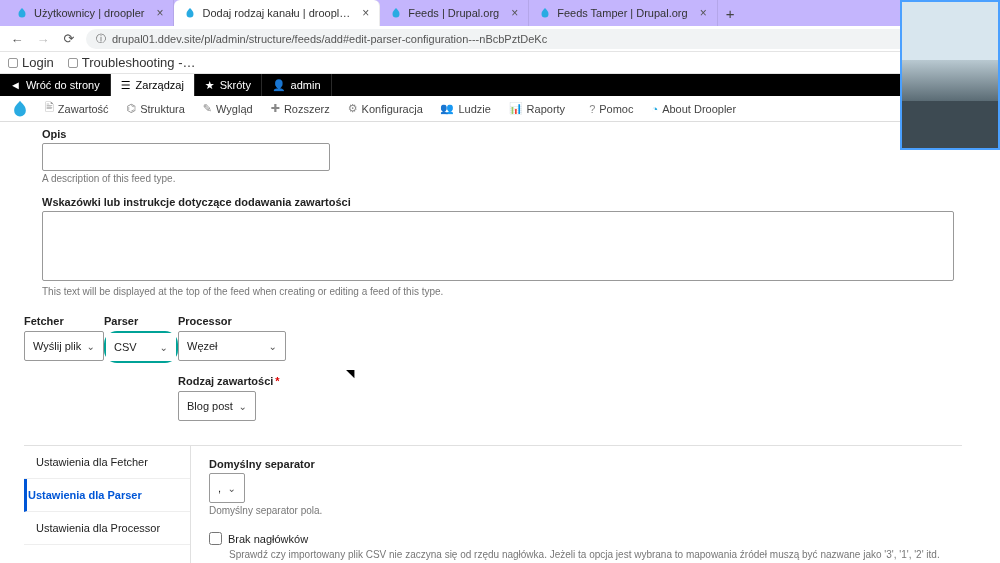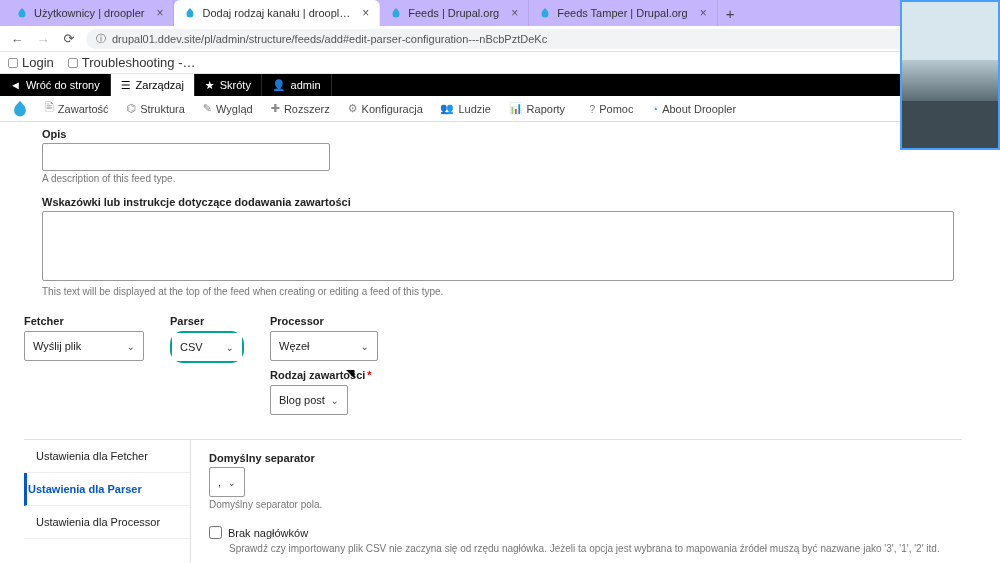--- a/index.html
+++ b/index.html
@@ -35,21 +35,21 @@
 
   
   .content { padding: 6px 38px 10px 42px; }
   .field-block { margin-bottom: 12px; }
   .field-label { font-weight: 600; font-size: 11px; margin-bottom: 3px; display: block; }
   .field-label .req { color: #d00; margin-left: 2px; }
   .text-input { width: 288px; height: 28px; border: 1px solid #999; border-radius: 2px; padding: 2px 6px; font-size: 12px; }
   .textarea { width: 912px; height: 70px; border: 1px solid #999; border-radius: 2px; padding: 4px 6px; font-size: 12px; resize: none; }
   .help-text { color: #777; font-size: 10px; margin-top: 2px; }
 
-  .triple { display: flex; gap: 26px; margin: 18px 0 0 0; }
+  .triple { display: flex; margin: 18px 0 0 0; }
   .triple .col { display: flex; flex-direction: column; }
   .triple .col .field-label { margin-bottom: 4px; }
   .select-box { position: relative; width: 100px; }
   .select-box.wide { width: 108px; }
   .select-box.parser { border: 2px solid #00a297; border-radius: 13px; }
   .select-inner { height: 30px; border: 1px solid #999; border-radius: 2px; display: flex; align-items: center; justify-content: space-between; padding: 0 8px; font-size: 11px; background: #fff; }
   .select-box.parser .select-inner { border: none; height: 28px; }
   .chev { color: #555; font-size: 10px; }
 
   
@@ -202,21 +202,21 @@
 
   <div class="field-block">
     <label class="field-label">Wskazówki lub instrukcje dotyczące dodawania zawartości</label>
     <textarea class="textarea" style=""></textarea>
     <div class="help-text">This text will be displayed at the top of the feed when creating or editing a feed of this type.</div>
   </div>
 
   <div class="triple" style="margin-left:-18px">
     <div class="col">
       <label class="field-label">Fetcher</label>
-      <div class="select-box" style="width:120px">
+      <div class="select-box" style="width:80px">
         <div class="select-inner">
             <span>Wyślij plik</span>
             <span class="chev">⌄</span>
           </div>
       </div>
     </div>
     <div class="col">
       <label class="field-label">Parser</label>
       <div class="select-box parser" style="width:74px">
         <div class="select-inner">
@@ -226,21 +226,21 @@
       </div>
     </div>
     <div class="col">
       <label class="field-label">Processor</label>
       <div class="select-box wide">
         <div class="select-inner">
             <span>Węzeł</span>
             <span class="chev">⌄</span>
           </div>
       </div>
-      <div style="margin-top:8px">
+      <div style="margin-top:14px">
         <label class="field-label"><span>Rodzaj zawartości</span><span class="req">*</span></label>
         <div class="select-box" style="width:78px">
           <div class="select-inner">
               <span>Blog post</span>
               <span class="chev">⌄</span>
             </div>
         </div>
       </div>
     </div>
   </div>

